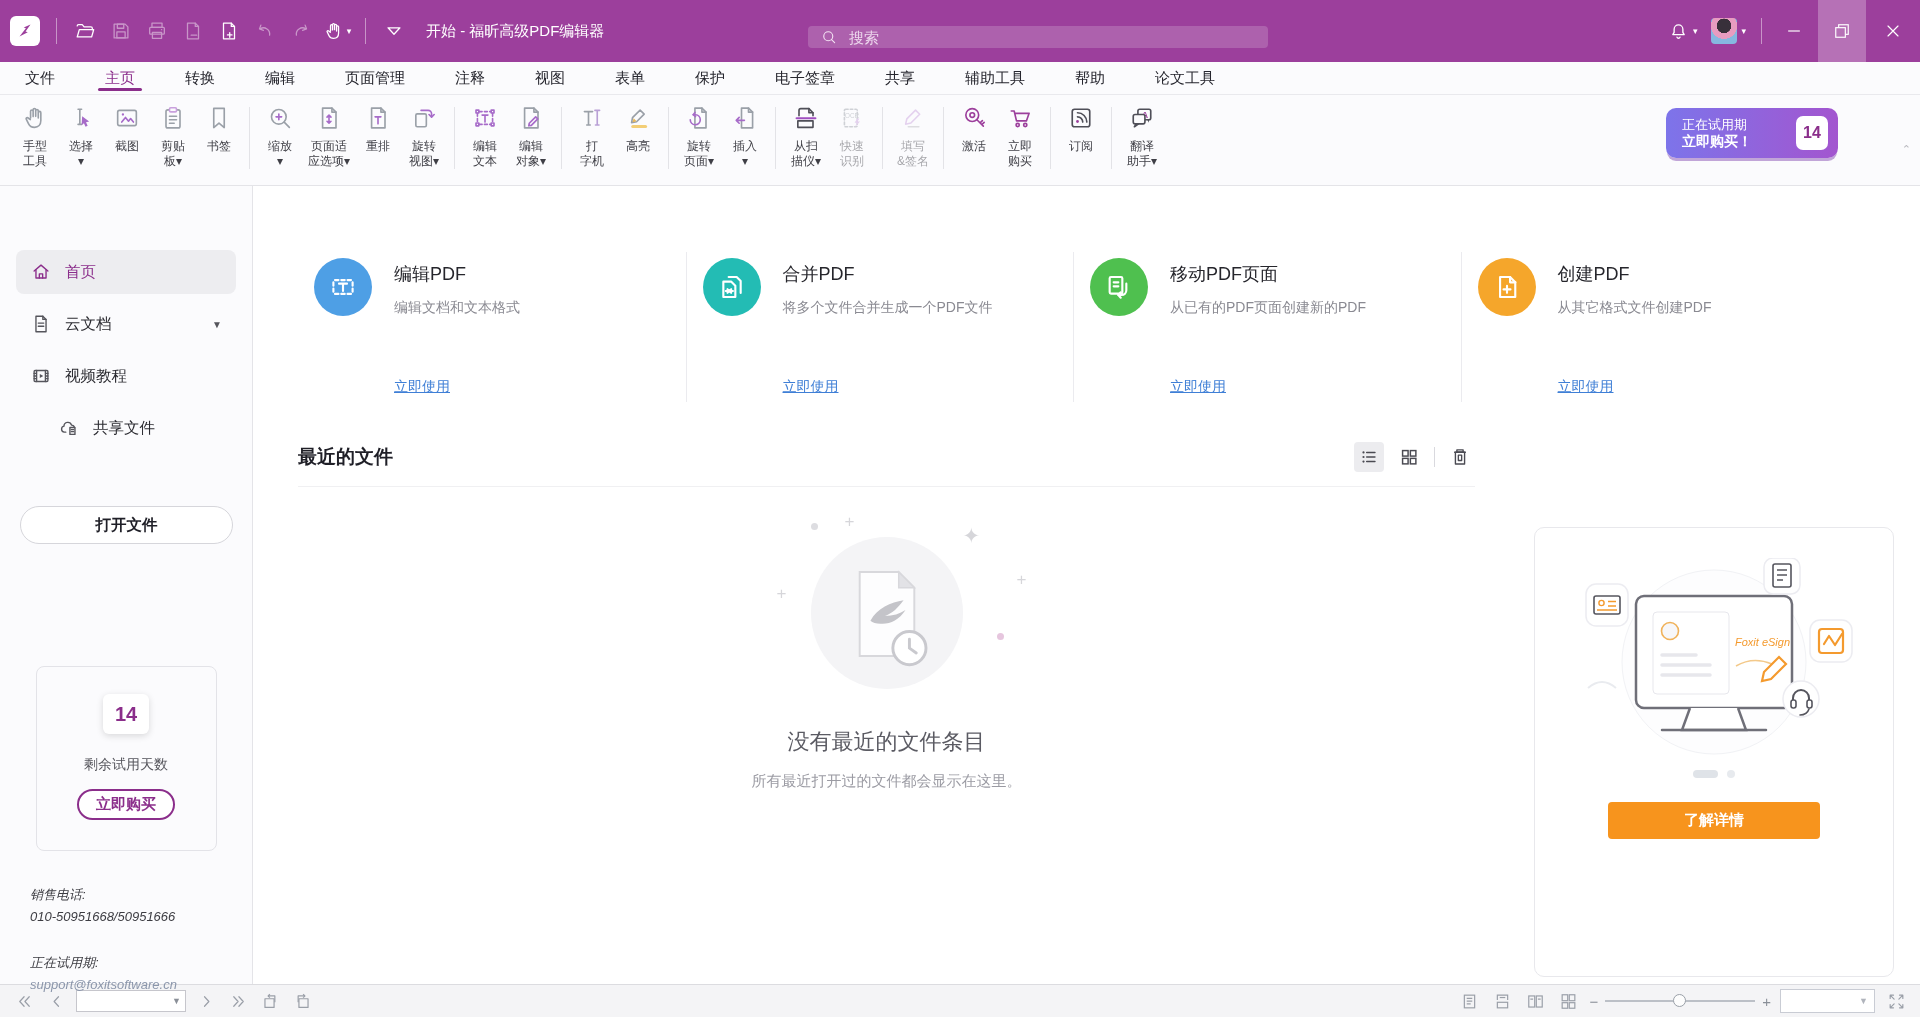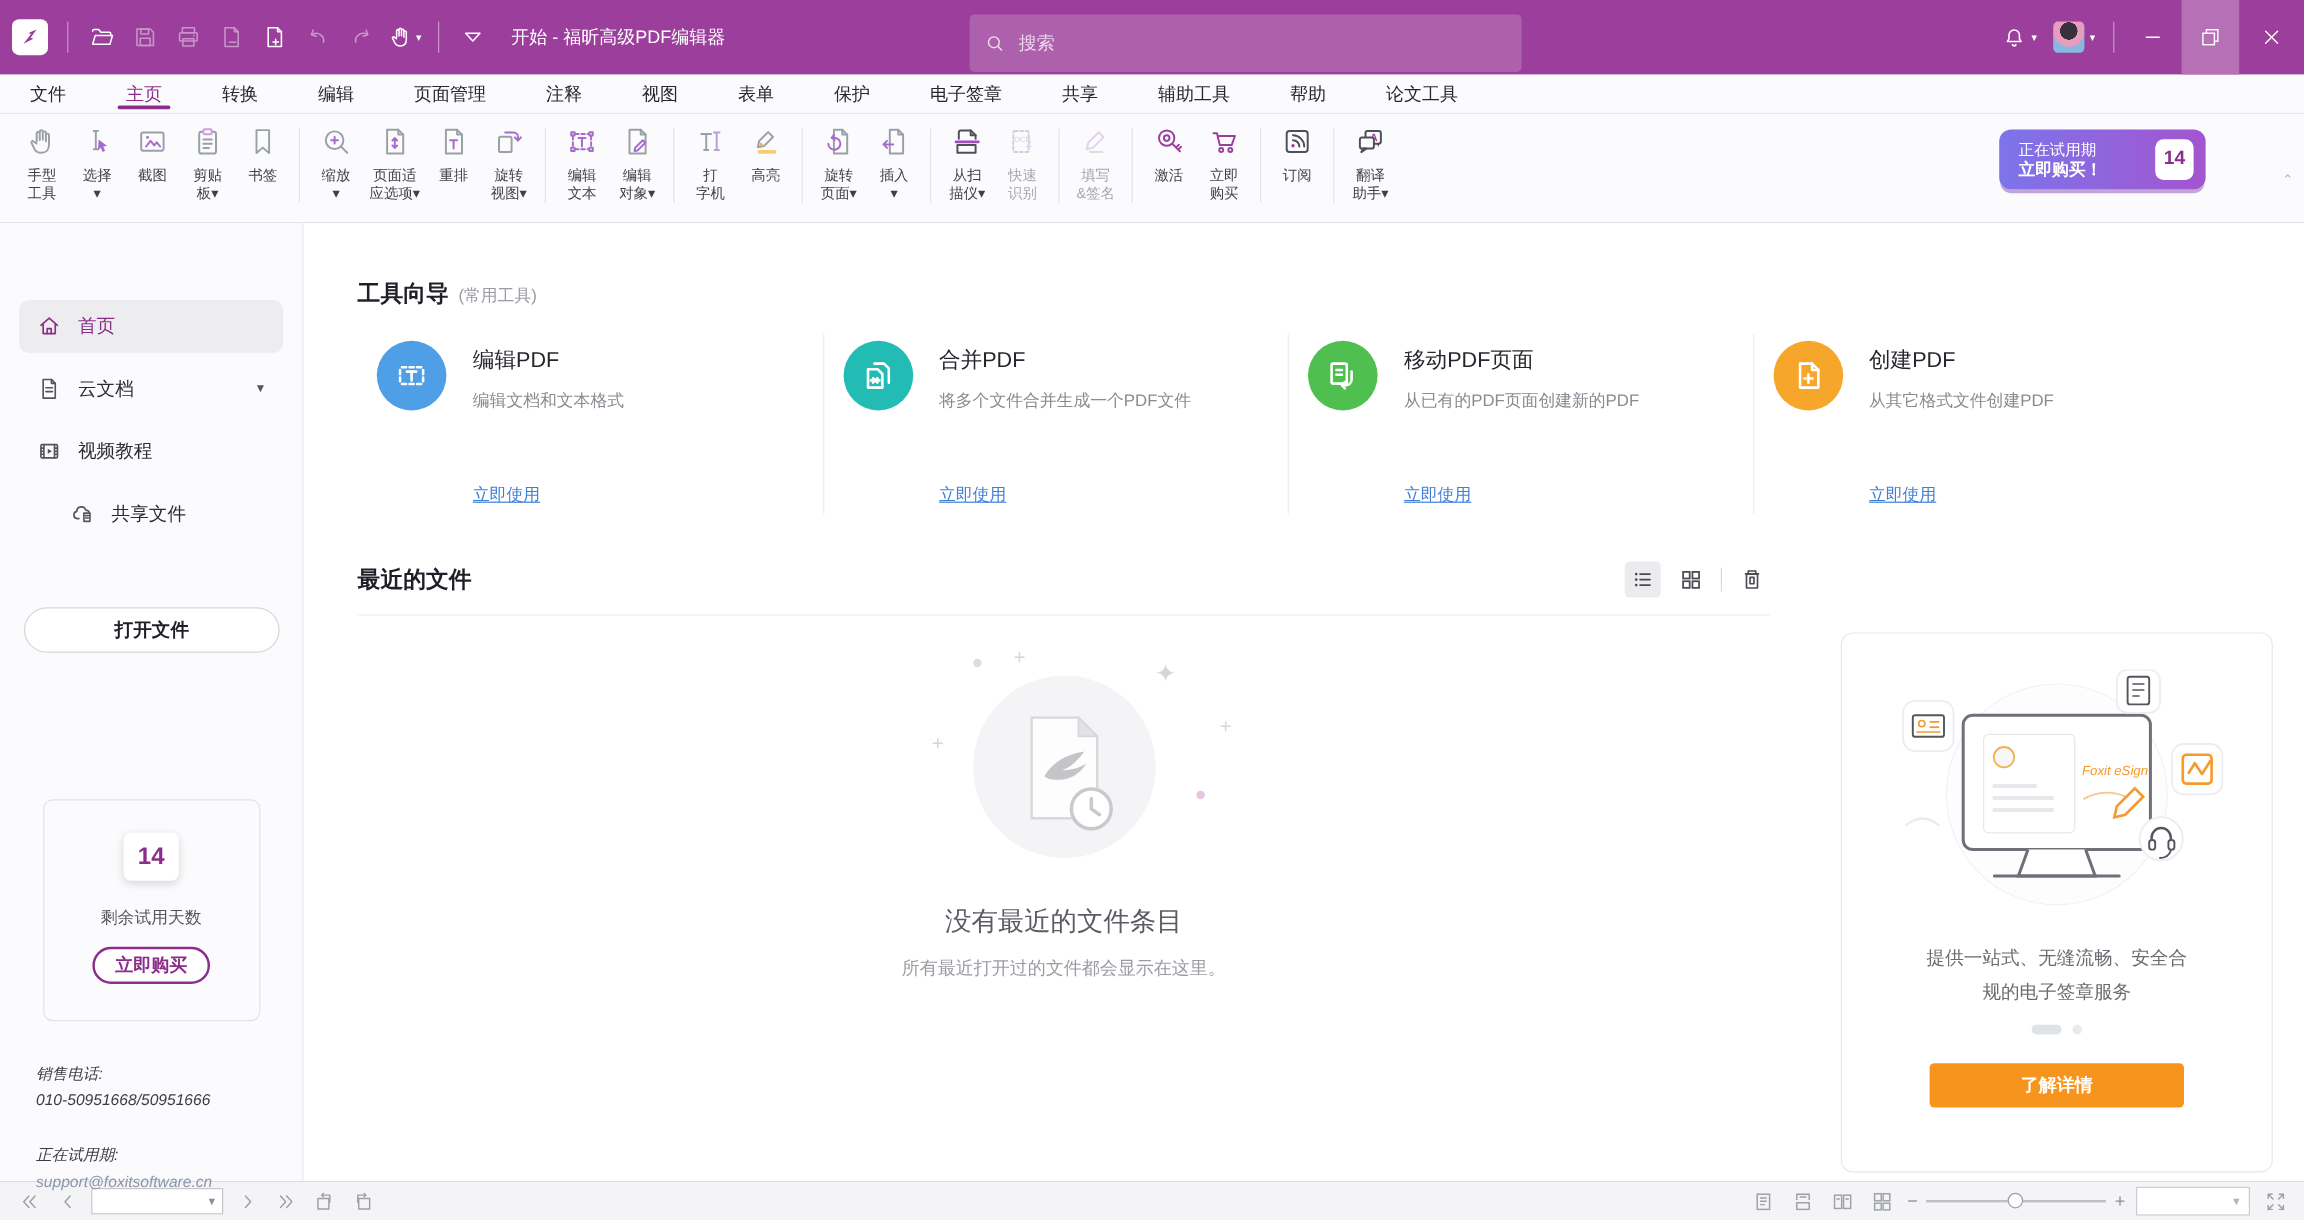--- a/index.html
+++ b/index.html
@@ -10,21 +10,21 @@
   .titlebar{position:relative;height:62px;background:#9c3f9c;display:flex;align-items:center;padding-left:10px;flex:none;color:#fff;}
   .tb-left{display:flex;align-items:center;gap:2px;}
   .logo{width:30px;height:30px;border-radius:6px;background:#fff;display:flex;align-items:center;justify-content:center;margin-right:6px;}
   .logo svg{width:22px;height:22px;}
   .tb-sep{width:1px;height:26px;background:rgba(255,255,255,.45);margin:0 8px;}
   .tb-btn{width:36px;height:40px;display:flex;align-items:center;justify-content:center;border-radius:4px;color:#fff;}
   .tb-btn svg{width:22px;height:22px;}
   .tb-btn.dis{opacity:.45;}
   .tb-btn .caret{font-size:9px;margin-left:2px;color:#fff;}
   .tb-title{font-size:15px;color:#fff;margin-left:12px;white-space:nowrap;}
-  .tb-search{position:absolute;left:808px;top:12px;width:460px;height:48px;background:rgba(255,255,255,.18);border-radius:4px;display:flex;align-items:center;padding:0 12px;gap:9px;}
+  .tb-search{position:absolute;left:808px;top:26px;width:460px;height:22px;background:rgba(255,255,255,.18);border-radius:4px;display:flex;align-items:center;padding:0 12px;gap:9px;}
   .tb-search svg{width:18px;height:18px;color:#f3e2f3;flex:none;}
   .tb-search input{flex:1;background:transparent;border:none;outline:none;color:#fff;font-size:15px;}
   .tb-search input::placeholder{color:#f0ddf0;opacity:.95;}
   .tb-right{position:absolute;right:0;top:0;height:62px;display:flex;align-items:center;}
   .tb-ic{display:flex;align-items:center;gap:4px;padding:0 7px;height:40px;}
   .tb-ic svg{width:21px;height:21px;}
   .tb-ic .caret{font-size:9px;color:#fff;}
   .avatar{width:26px;height:26px;border-radius:4px;background:radial-gradient(circle at 50% 30%,#38303a 32%,#e89cc0 33%,#e89cc0 58%,#86b8e0 59%);}
   .win-btn{width:48px;height:62px;display:flex;align-items:center;justify-content:center;color:#fff;}
   .win-btn svg{width:20px;height:20px;}
@@ -645,24 +645,20 @@
       <div class="contact">
         <div>销售电话:</div>
         <div>010-50951668/50951666</div>
         <div class="email-lb">正在试用期:</div>
         <div class="email">support@foxitsoftware.cn</div>
       </div>
     </div>
 
     <div class="main">
       <div class="wizard">
-        <div class="wizard-head">
-          <span class="wizard-title">工具向导</span>
-          <span class="wizard-sub">(常用工具)</span>
-        </div>
         <div class="cards" id="cards">
             <div class="card">
               <div class="bubble" style="background:#4e9fe5">
                 <svg viewBox="0 0 24 24" fill="none" stroke="currentColor" stroke-width="1.6" stroke-linecap="round" stroke-linejoin="round">
                   <path d="M6 6.8h12M6 17.2h12" stroke-dasharray="2.6 2.1"></path>
                   <path d="M4.8 8.5v7M19.2 8.5v7" stroke-dasharray="2.6 2.1"></path>
                   <path d="M9 9.5h6M12 9.5v5.5"></path>
                 </svg>
               </div>
               <div class="card-body">
@@ -795,24 +791,20 @@
           <path d="M219 12h10M219 17h10M219 22h6" stroke="#55555e" stroke-width="1.3"></path>
           <rect x="252" y="62" width="42" height="42" rx="10" fill="#fff" stroke="#ececf1" stroke-width="1.5"></rect>
           <rect x="261" y="71" width="24" height="24" rx="3" fill="none" stroke="#f49a2e" stroke-width="2.2"></rect>
           <path d="M266 86l5-8 6 9 7-11" stroke="#f49a2e" stroke-width="2.2" fill="none" stroke-linecap="round" stroke-linejoin="round"></path>
           <circle cx="243" cy="141" r="18" fill="#fff" stroke="#ececf1" stroke-width="1.5"></circle>
           <path d="M235 143v-3a8 8 0 0 1 16 0v3" stroke="#55555e" stroke-width="2" fill="none"></path>
           <rect x="233" y="142" width="5" height="8" rx="2.2" fill="#fff" stroke="#55555e" stroke-width="1.6"></rect>
           <rect x="249" y="142" width="5" height="8" rx="2.2" fill="#fff" stroke="#55555e" stroke-width="1.6"></rect>
           <path d="M251 151q-2 6-9 6" stroke="#55555e" stroke-width="1.6" fill="none" stroke-linecap="round"></path>
         </svg>
-        <div class="promo-text">
-          <div>提供一站式、无缝流畅、安全合</div>
-          <div>规的电子签章服务</div>
-        </div>
         <div class="promo-dots">
           <div class="pd-pill"></div>
           <div class="pd-dot"></div>
         </div>
         <div class="promo-btn">了解详情</div>
       </div>
     </div>
   </div>
 
   <div class="statusbar">

